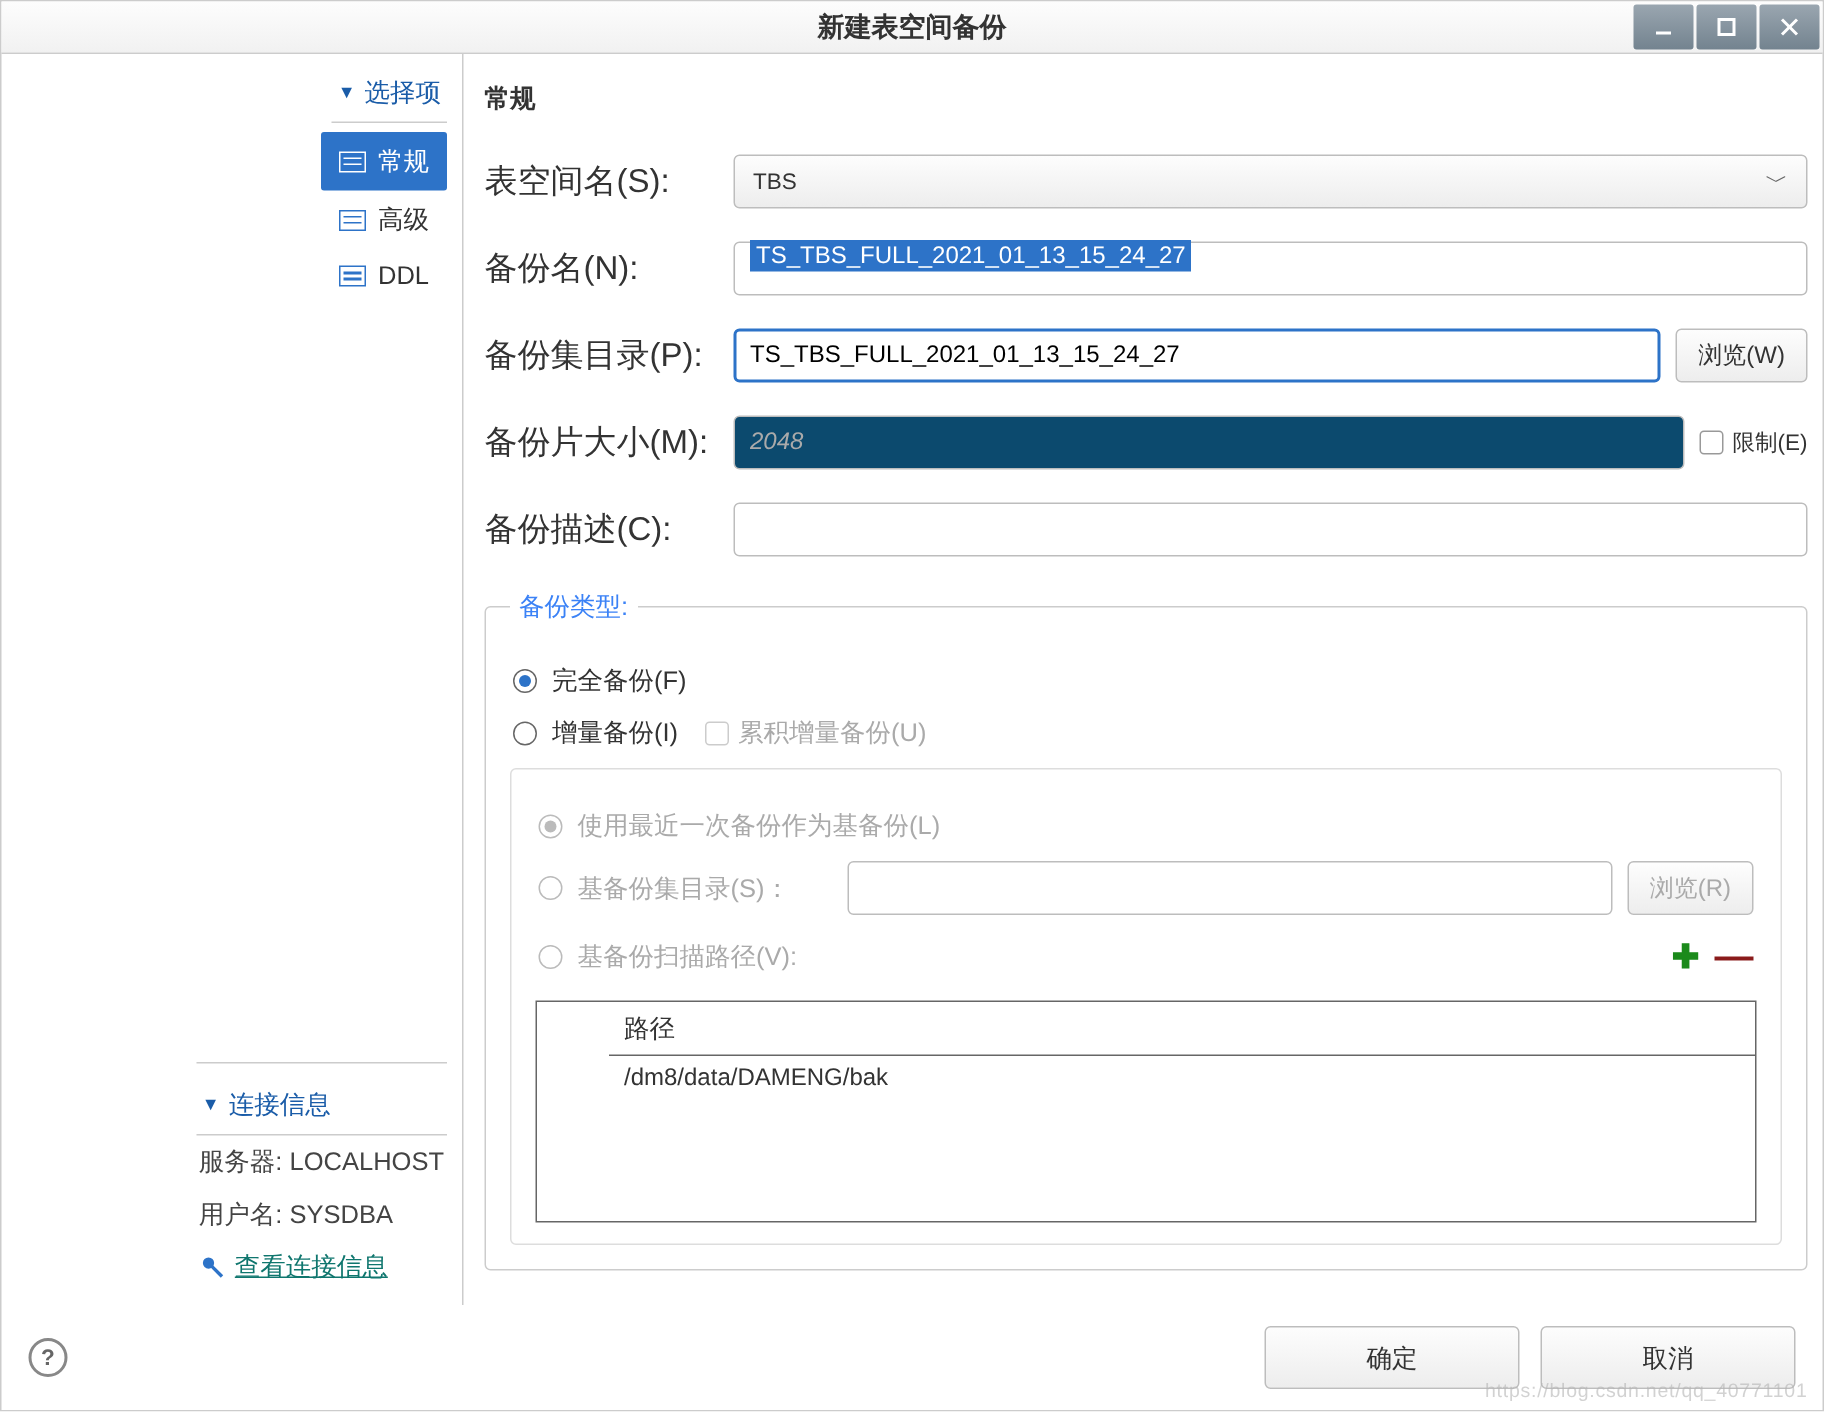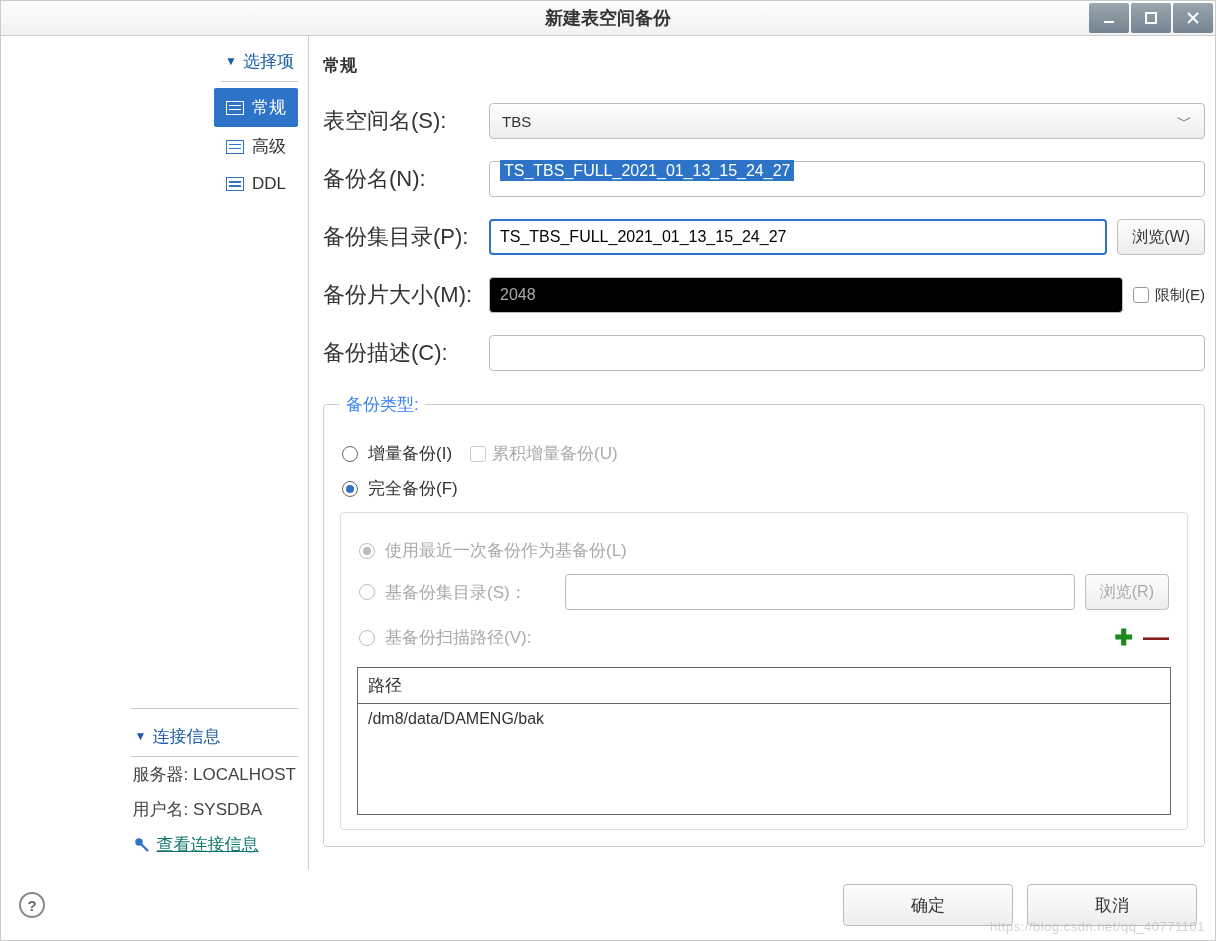--- a/index.html
+++ b/index.html
@@ -30,35 +30,35 @@
   .main { flex:1; padding:18px 10px 10px 14px; display:flex; flex-direction:column; overflow:auto;}
   .page-title { font-weight:bold; font-size:17px; margin-bottom:26px; }
   .form-row { display:flex; align-items:center; margin-bottom:22px; }
   .form-label { width:166px; font-size:22px; }
   .select { flex:1; height:36px; border:1px solid #bdbdbd; border-radius:4px; background:linear-gradient(#fdfdfd,#ededed); display:flex; align-items:center; padding:0 12px; position:relative;}
   .select .chev { position:absolute; right:12px; color:#666; }
   .text-input { flex:1; height:36px; border:1px solid #bdbdbd; border-radius:4px; padding:0 10px; font-size:16px; background:#fff; }
   .text-input.highlight { background:#fff; }
   .highlight-sel { background:#2d73c8; color:#fff; padding:2px 4px; }
   .text-input.focused { border:2px solid #2d73c8; padding:0 9px;}
-  .text-input.disabled { background:#000000; color:#aaa; }
+  .text-input.disabled { background:#0c4a6e; color:#aaa;font-style:italic; }
   .btn { height:36px; padding:0 14px; border:1px solid #bdbdbd; border-radius:4px; background:linear-gradient(#fdfdfd,#ededed); font-size:16px; display:flex; align-items:center; justify-content:center; cursor:default;}
   .btn.disabled { color:#aaa; }
   .gap8{ width:10px; }
   .check { width:16px; height:16px; border:1.5px solid #999; border-radius:3px; background:#fff; margin-right:6px;}
   fieldset.group { border:1px solid #ccc; border-radius:4px; padding:14px 16px 16px; margin:0;}
   fieldset.group legend { font-size:17px; padding:0 6px; color:#3b82f6;}
   .radio-row { display:flex; align-items:center; margin:12px 2px; font-size:17px;}
   .radio { width:16px; height:16px; border:1.5px solid #666; border-radius:50%; margin-right:10px; display:flex; align-items:center; justify-content:center;}
   .radio .dot{ width:8px; height:8px; border-radius:50%; background:#2d73c8;}
   .radio.disabled { border-color:#bbb;}
   .radio.disabled .dot{ background:#bbb;}
   .subgroup { border:1px solid #ddd; border-radius:4px; padding:14px 16px; margin-top:6px;}
   .disabled-text { color:#aaa; }
-  .path-table { margin-top:14px; border:1px solid #666; }
+  .path-table { margin-top:14px; border:1px solid #666;padding-left:48px; }
   .path-header { background:#fff; border-bottom:1px solid #666; padding:6px 10px; font-size:17px;}
   .path-body { min-height:110px; padding:6px 10px; font-size:16px; background:#fff;}
   .plus-minus { display:flex; gap:10px; align-items:center; }
   .plus { color:#1b8a1b; font-size:22px; font-weight:bold;}
   .minus { color:#8a1b1b; font-size:26px; font-weight:bold;}
   .footer { height:70px; border-top:0; display:flex; align-items:center; padding:0 18px; }
   .help { width:26px; height:26px; border:2px solid #888; border-radius:50%; display:flex; align-items:center; justify-content:center; color:#666; font-weight:bold;}
   .footer-btns { margin-left:auto; display:flex; gap:14px; }
   .footer-btns .btn { width:170px; height:42px; font-size:17px;}
   .watermark { position:absolute; right:10px; bottom:6px; color:rgba(180,180,180,.6); font-size:13px; letter-spacing:.5px; pointer-events:none;}
@@ -165,32 +165,32 @@
 
       <div class="form-row">
         <div class="form-label">备份描述(C):</div>
         <input class="text-input" value="" style="">
       </div>
 
       <fieldset class="group">
         <legend>备份类型:</legend>
 
         <div class="radio-row">
+          <span class="radio">
+              <span class="dot"></span>
+            </span>
+          <span>完全备份(F)</span>
+        </div>
+
+        <div class="radio-row">
           <span class="radio"></span>
           <span>增量备份(I)</span>
           <span style="width:18px;"></span>
           <span class="check" style="border-color:#ccc;"></span>
           <span class="disabled-text">累积增量备份(U)</span>
-        </div>
-
-        <div class="radio-row">
-          <span class="radio">
-              <span class="dot"></span>
-            </span>
-          <span>完全备份(F)</span>
         </div>
 
         <div class="subgroup">
           <div class="radio-row disabled-text">
             <span class="radio disabled">
                 <span class="dot"></span>
               </span>
             <span>使用最近一次备份作为基备份(L)</span>
           </div>
           <div class="radio-row disabled-text" style="gap:0;">

